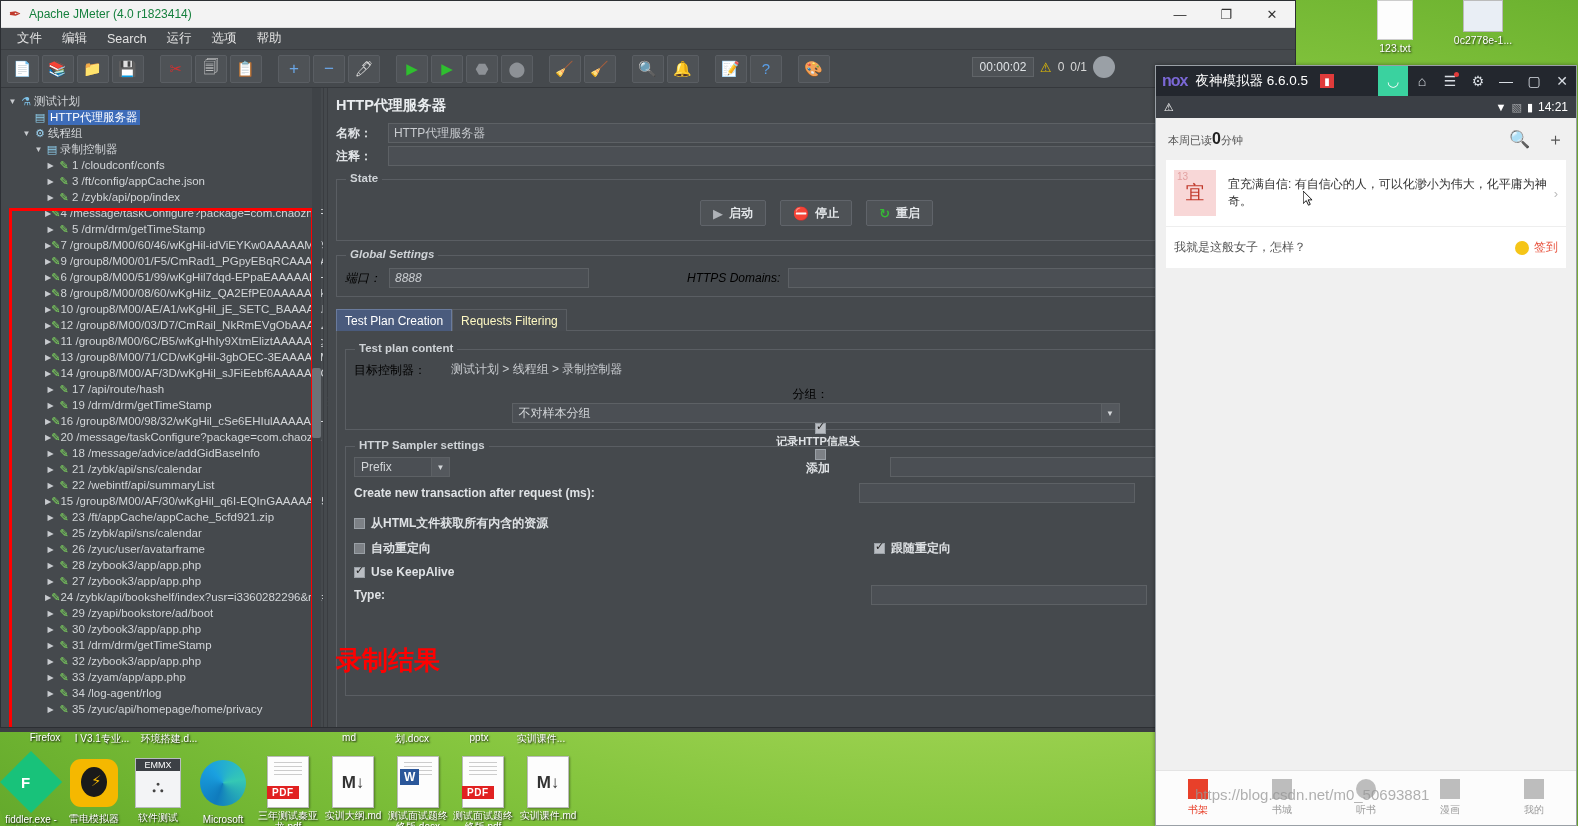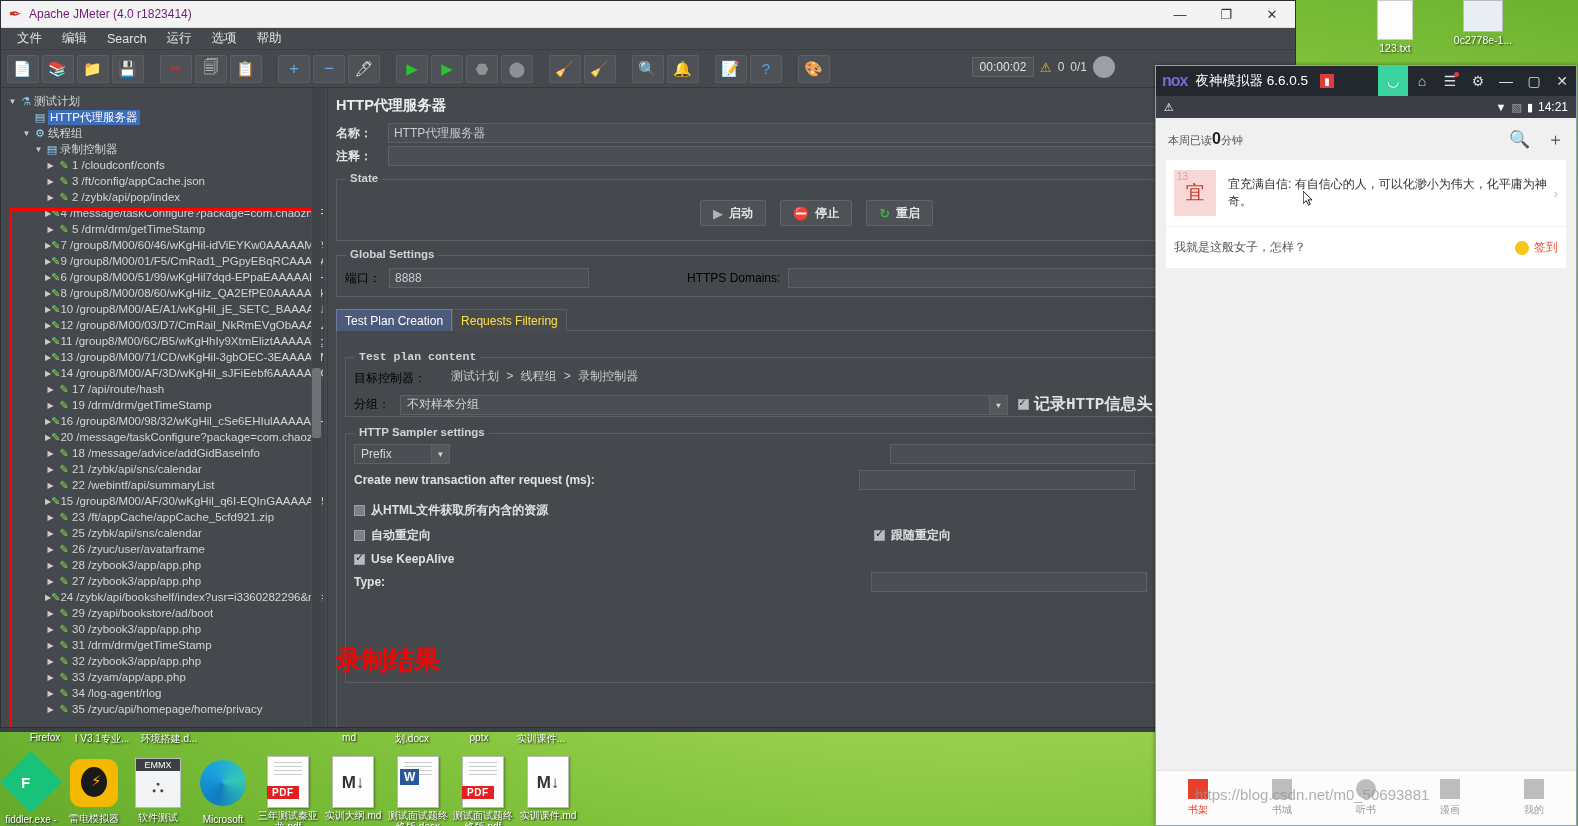--- a/index.html
+++ b/index.html
@@ -51,21 +51,21 @@
 
   
   #jm{
     position:absolute; left:0; top:0; width:1296px; height:728px;
     background:#45494d; border:1px solid #2c2f33; display:flex; flex-direction:column;
   }
   #jm-title{ height:27px; background:#f3f3f3; display:flex; align-items:center;
     border-bottom:1px solid #dcdcdc; }
   #jm-title .tl-icon{ width:28px; text-align:center; color:#c0392b; font-size:15px; font-weight:bold;
     font-style:italic; }
-  #jm-title .tl-text{ flex:1; color:#701a75; font-size:12px; }
+  #jm-title .tl-text{ flex:1; color:#15803d; font-size:12px; }
   #jm-title .wb{ width:46px; height:27px; display:flex; align-items:center; justify-content:center;
     color:#333; font-size:13px; }
 
   #menubar{ height:22px; background:#45494d; display:flex; align-items:center; padding-left:6px;
     color:#e2e2e2; font-size:12.5px; border-bottom:1px solid #3a3d41;}
   #menubar .mi{ padding:2px 10px; }
 
   #toolbar{ height:38px; background:#45494d; display:flex; align-items:center; padding:0 6px;
     border-bottom:1px solid #35383c; position:relative;}
   .tb{ width:32px; height:28px; margin-right:3px; background:#4e5256; border:1px solid #5a5e63;
@@ -107,21 +107,21 @@
   .grp{ border:1px solid #5a5e63; margin-top:9px; position:relative; padding:10px 8px 8px;}
   .grp > .gt{ position:absolute; top:-8px; left:9px; background:#45494d; padding:0 4px;
     color:#cfd3d7; font-size:11.5px; font-weight:bold;text-align:right;}
   .btnrow{ display:flex; gap:14px; justify-content:flex-start; padding-left:355px; }
   .jbtn{ background:#4e5256; border:1px solid #60646a; border-radius:2px; height:26px;
     display:flex; align-items:center; gap:6px; padding:0 12px; color:#e3e6e9; font-size:12px;
     font-weight:bold;}
   .jbtn .g{ font-size:13px; }
 
   .tabs{ display:flex; margin-top:12px; }
-  .tab{ padding:4px 8px 3px; font-size:12px; color:#fde047; border:1px solid #5a5e63;
+  .tab{ padding:4px 8px 3px; font-size:12px; color:#fef9c3; border:1px solid #5a5e63;
         border-bottom:none; background:#474b50;}
   .tab.active{ background:#4a5b7d; color:#fff; border-color:#6a7b9d;}
   .tabbody{ border:1px solid #5a5e63; border-top:1px solid #5a5e63; padding:10px 8px 8px;
      margin-top:-1px; }
   .cbrow{ display:flex; align-items:center; gap:6px; margin:4px 0; color:#dfe2e5; font-size:12px;
      font-weight:bold;}
   .cb{ width:11px;height:11px;background:#7d8186;border:1px solid #9aa0a6; display:inline-block;
      position:relative; }
   .cb.on{ background:#b9bdc2; }
   .cb.on:after{ content:"✓"; position:absolute; left:0px; top:-4px; font-size:11px; color:#222;}
@@ -598,51 +598,51 @@
             <span class="g" style="color:#e03b3b;">⛔</span>
             <span>停止</span>
           </div>
           <div class="jbtn">
             <span class="g" style="color:#35bb35;">↻</span>
             <span>重启</span>
           </div>
         </div>
       </div>
 
-      <div class="grp" style="margin-top:14px;height:42px;">
+      <div class="grp" style="margin-top:14px;height:42px;font-style:italic;">
         <div class="gt">Global Settings</div>
         <div style="display:flex;align-items:center;margin-top:2px;">
           <span class="lb" style="width:44px;">端口：</span>
           <span class="fld" style="width:200px;">8888</span>
           <span class="lb" style="width:auto;margin-left:98px;margin-right:8px;">HTTPS Domains:</span>
           <span class="fld" style="width:440px;"></span>
         </div>
       </div>
 
       <div class="tabs">
         <div class="tab active">Test Plan Creation</div>
         <div class="tab">Requests Filtering</div>
       </div>
 
       <div class="tabbody" style="width:959px;height:406px;">
 
-        <div class="grp" style="margin-top:16px;height:60px;font-family:Liberation Mono, monospace;">
+        <div class="grp" style="margin-top:8px;height:81px;">
           <div class="gt">Test plan content</div>
           <div style="display:flex;align-items:center;">
             <span class="lb" style="width:92px;">目标控制器：</span>
             <span class="fld" style="width:820px;border:none;background:transparent;">测试计划 &gt; 线程组 &gt; 录制控制器</span>
           </div>
-          <div style="display:flex;align-items:center;margin-top:6px;">
+          <div style="display:flex;align-items:center;margin-top:6px;flex-direction:column;">
             <span class="lb" style="width:46px;">分组：</span>
             <div class="combo" style="width:608px;">
               <span>不对样本分组</span>
               <span class="ar">▼</span>
             </div>
             <span class="cb on" style="margin-left:10px;"></span>
-            <span style="color:#dfe2e5;font-size:16px;font-weight:bold;margin-left:5px;">记录HTTP信息头</span>
+            <span style="color:#dfe2e5;font-size:11px;font-weight:bold;margin-left:5px;">记录HTTP信息头</span>
             <span class="cb" style="margin-left:10px;"></span>
             <span style="color:#dfe2e5;font-size:12px;font-weight:bold;margin-left:5px;">添加</span>
           </div>
         </div>
 
         <div class="grp" style="margin-top:16px;height:250px;">
           <div class="gt">HTTP Sampler settings</div>
 
           <div style="display:flex;align-items:center;">
             <div class="combo" style="width:96px;">

